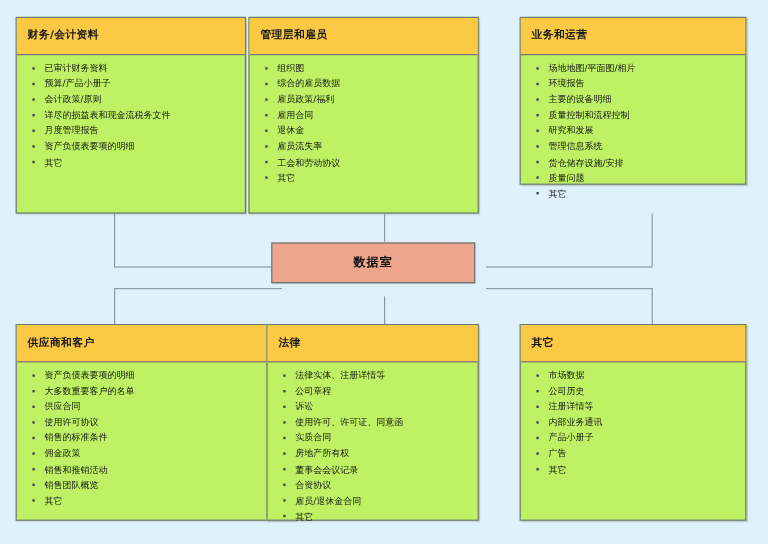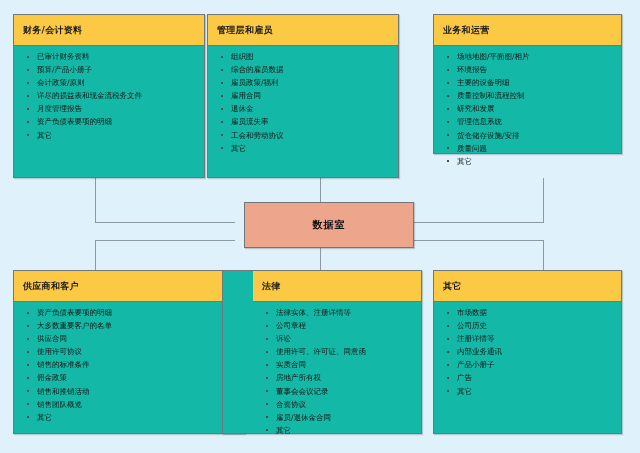--- a/index.html
+++ b/index.html
@@ -26,21 +26,21 @@
     background: #8d9aa3;
   }
   .line.h { height: 1px; }
   .line.v { width: 1px; }
 
   
   .box {
     position: absolute;
     box-sizing: border-box;
     border: 1px solid #6f767c;
-    background: #14b8a6;
+    background: #bef264;
     box-shadow: 1px 1px 1px rgba(0,0,0,0.18);
   }
   .box-header {
     box-sizing: border-box;
     height: 31px;
     background: #fbc943;
     border-bottom: 1px solid #6f767c;
     display: flex;
     align-items: center;
     padding: 0 0 0 9px;
@@ -164,21 +164,21 @@
         <li>质量控制和流程控制</li>
         <li>研究和发展</li>
         <li>管理信息系统</li>
         <li>货仓储存设施/安排</li>
         <li>质量问题</li>
         <li>其它</li>
       </ul>
     </div>
   </div>
 
-  <div id="center-node" style="left:244px; top:202px; width:170px; height:46px;">
+  <div id="center-node" style="left:226px; top:202px; width:170px; height:34px;">
     <span class="center-label">数据室</span>
   </div>
 
   <div class="box" style="left:13px; top:270px; width:232px; height:164px;">
     <div class="box-header">
       <span class="box-title">供应商和客户</span>
     </div>
     <div class="box-body">
       <ul class="items">
         <li>资产负债表要项的明细</li>
@@ -187,21 +187,21 @@
         <li>使用许可协议</li>
         <li>销售的标准条件</li>
         <li>佣金政策</li>
         <li>销售和推销活动</li>
         <li>销售团队概览</li>
         <li>其它</li>
       </ul>
     </div>
   </div>
 
-  <div class="box" style="left:222px; top:270px; width:200px; height:164px;padding-left:30px;">
+  <div class="box" style="left:222px; top:270px; width:177px; height:164px;">
     <div class="box-header">
       <span class="box-title">法律</span>
     </div>
     <div class="box-body">
       <ul class="items">
         <li>法律实体、注册详情等</li>
         <li>公司章程</li>
         <li>诉讼</li>
         <li>使用许可、许可证、同意函</li>
         <li>实质合同</li>

